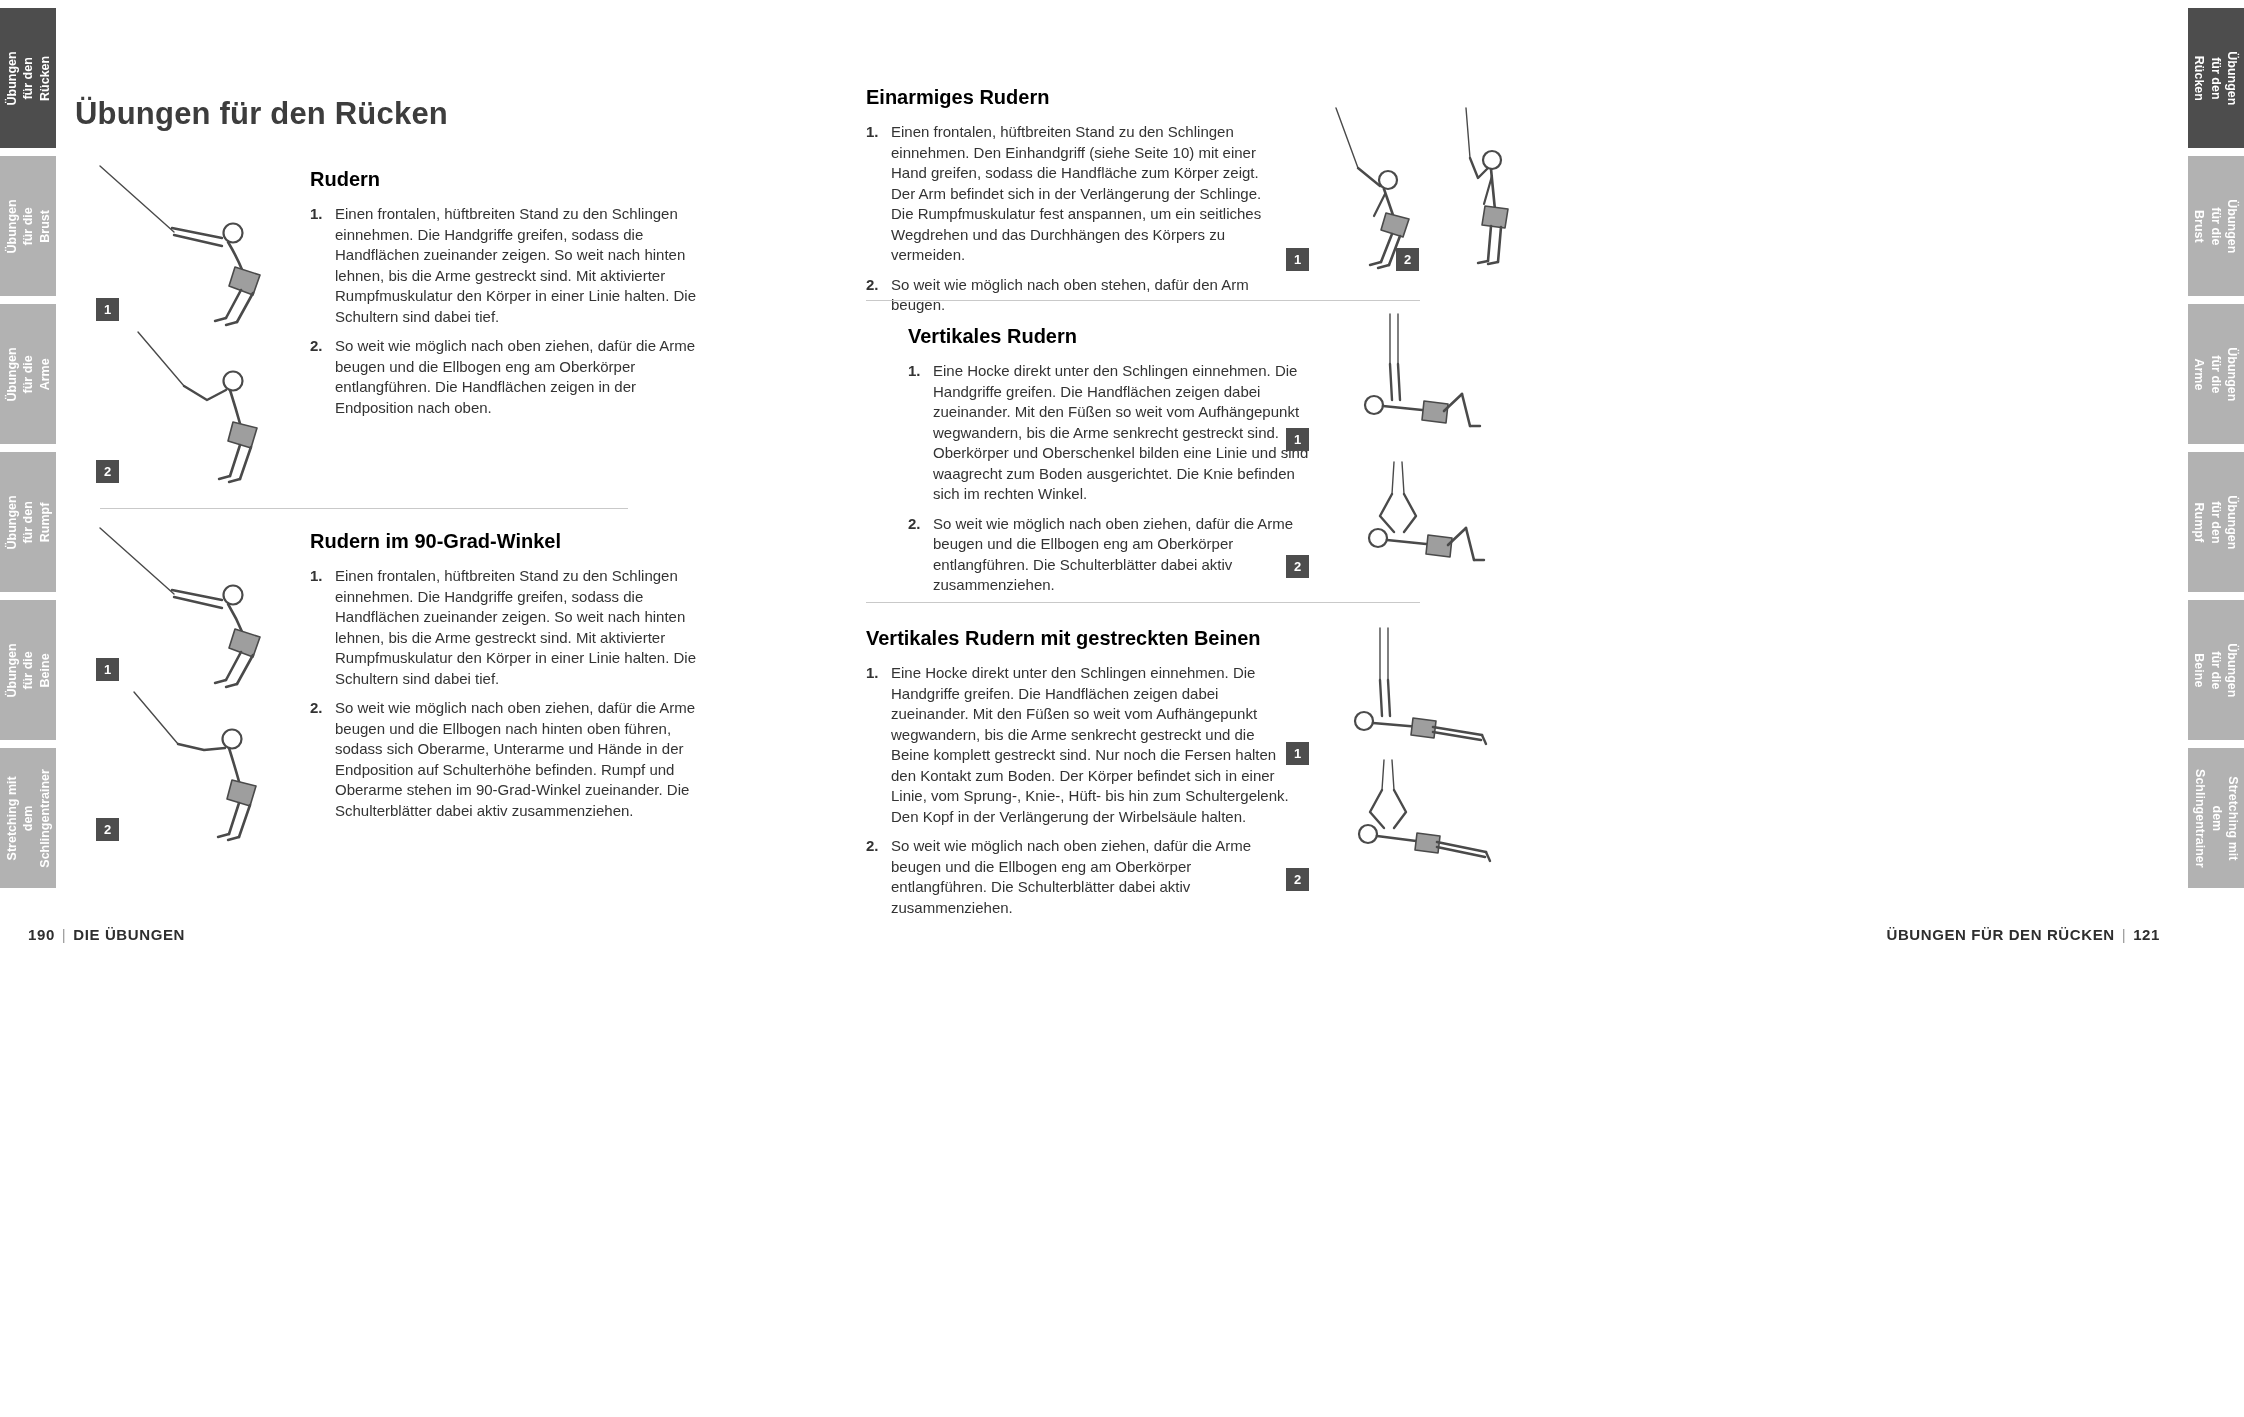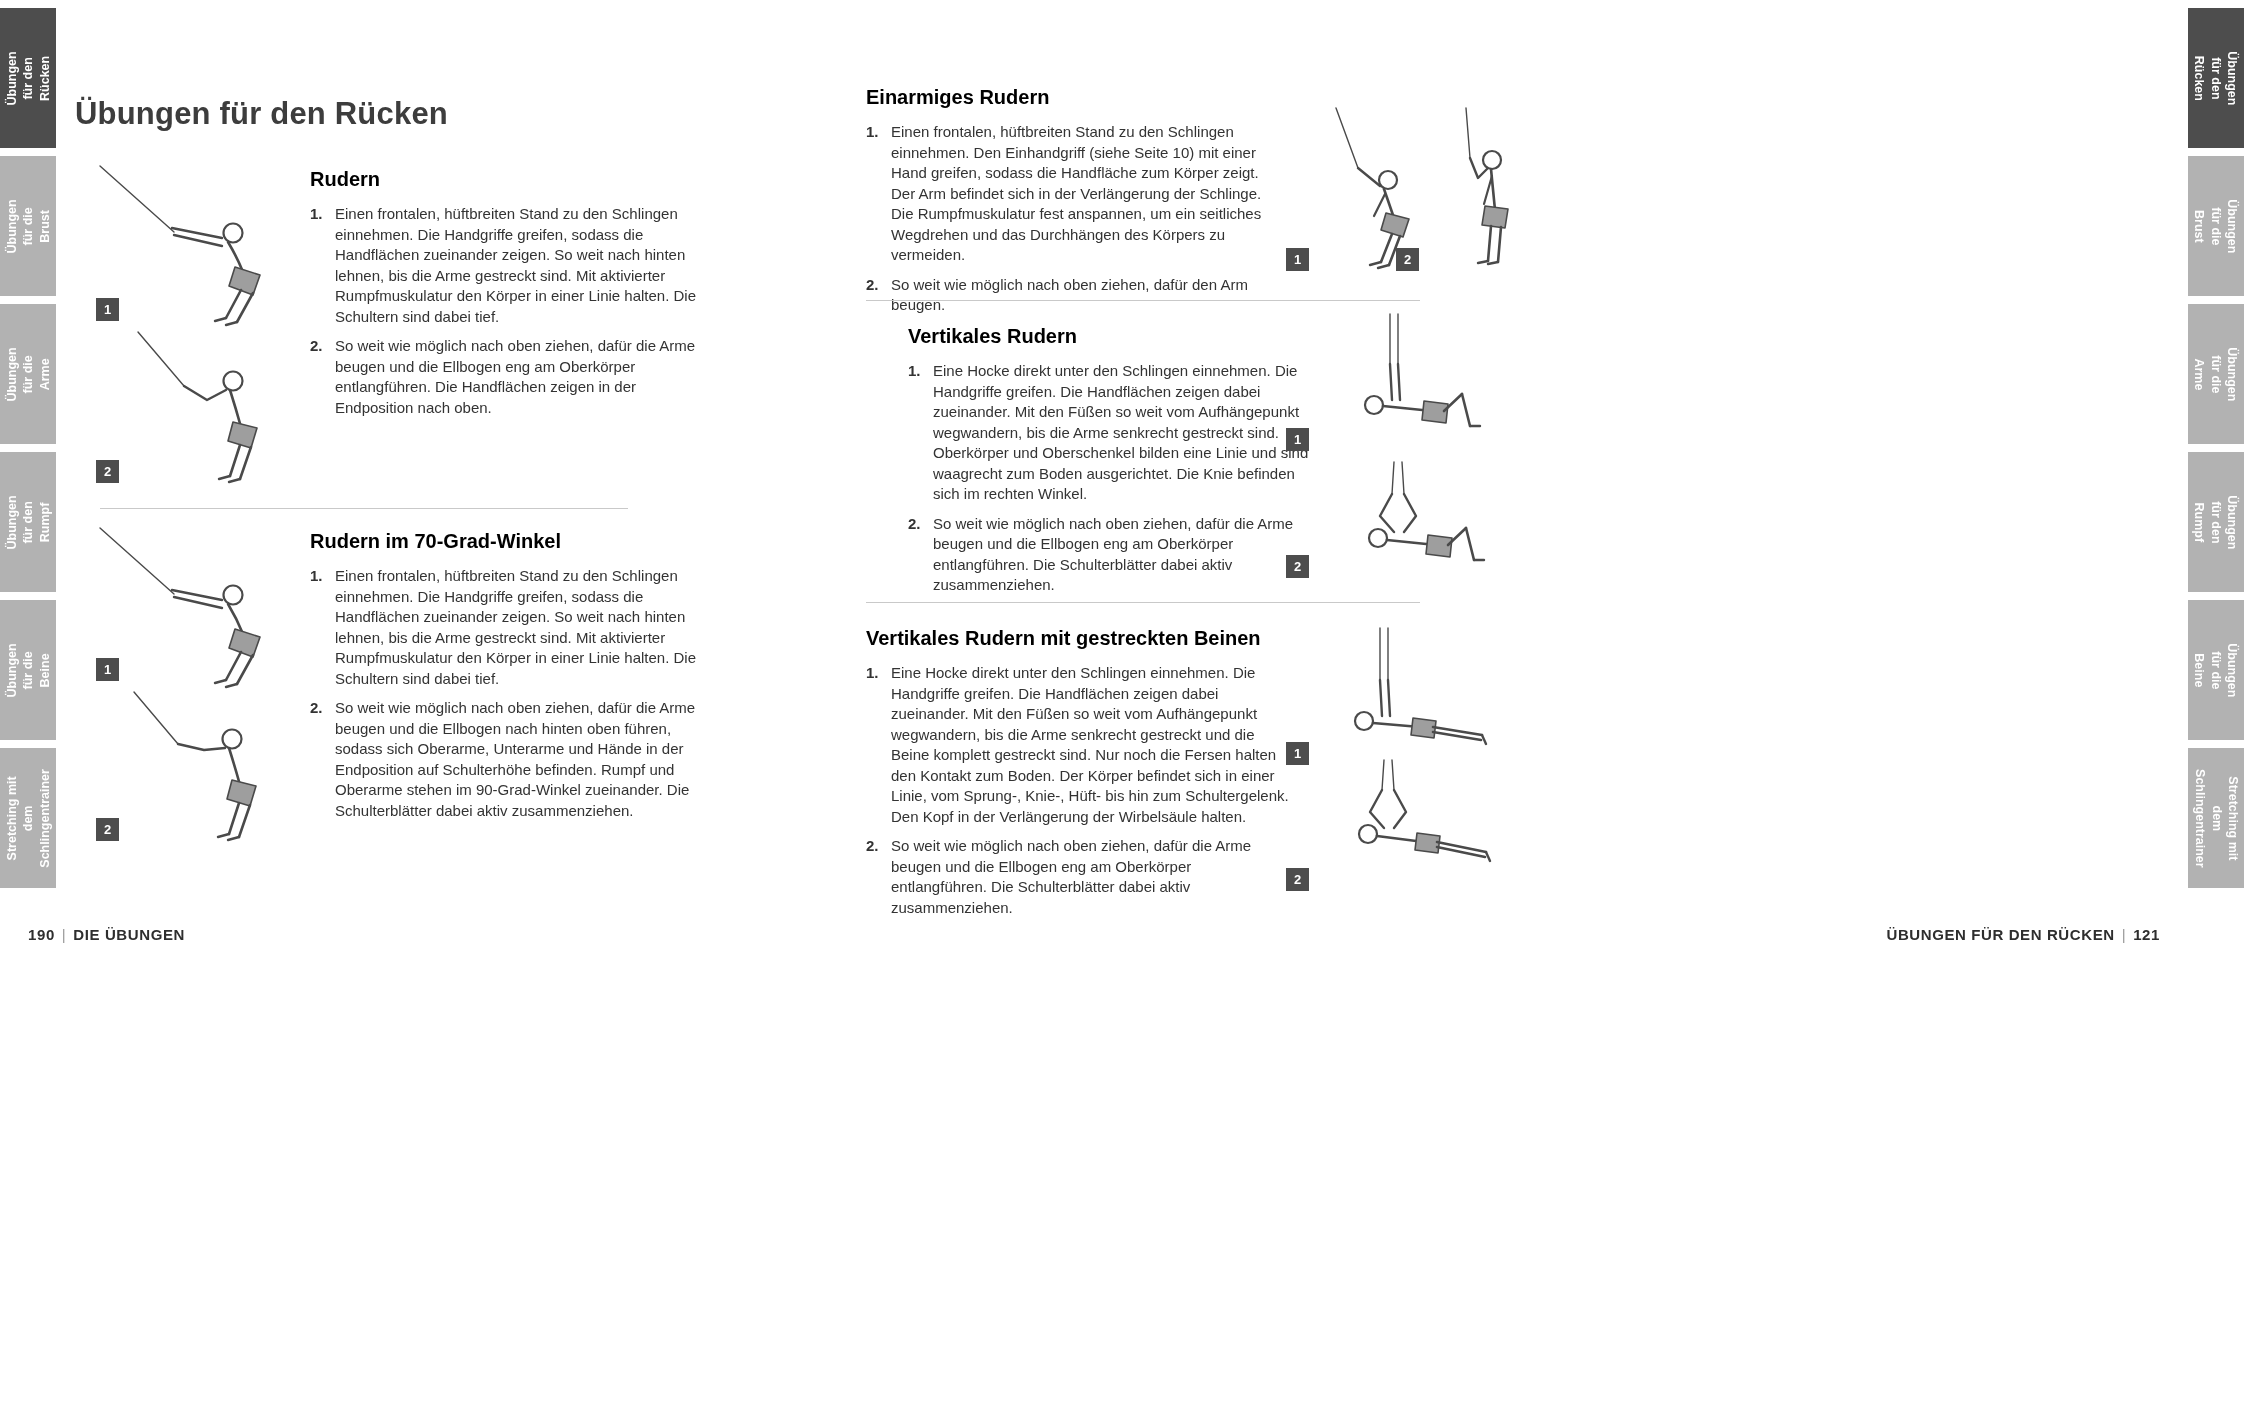--- a/index.html
+++ b/index.html
@@ -136,21 +136,21 @@
       <path d="M136,119 L126,150 M147,121 L136,153" stroke-width="2.6"></path>
       <path d="M126,150 L115,153 M136,153 L125,156" stroke-width="2.4"></path>
     </g>
   </svg>
 </div>
 <div class="badge" style="left:96px;top:460px">2</div>
 
 <div class="divider" style="left:100px;top:508px;width:528px"></div>
 
 <section class="exercise" style="left:310px;top:530px;width:392px">
-  <h2 class="ex-heading">Rudern im 70-Grad-Winkel</h2>
+  <h2 class="ex-heading">Rudern im 90-Grad-Winkel</h2>
   <div class="step">
     <span class="step-num">1.</span>
     <div class="step-text">Einen frontalen, hüftbreiten Stand zu den Schlingen einnehmen. Die Handgriffe greifen, sodass die Handflächen zueinander zeigen. So weit nach hinten lehnen, bis die Arme gestreckt sind. Mit aktivierter Rumpfmuskulatur den Körper in einer Linie halten. Die Schultern sind dabei tief.</div>
   </div>
   <div class="step">
     <span class="step-num">2.</span>
     <div class="step-text">So weit wie möglich nach oben ziehen, dafür die Arme beugen und die Ellbogen nach hinten oben führen, sodass sich Oberarme, Unterarme und Hände in der Endposition auf Schulterhöhe befinden. Rumpf und Oberarme stehen im 90-Grad-Winkel zueinander. Die Schulterblätter dabei aktiv zusammenziehen.</div>
   </div>
 </section>
 
@@ -189,21 +189,21 @@
 </div>
 
 <section class="exercise" style="left:866px;top:86px;width:404px">
   <h2 class="ex-heading">Einarmiges Rudern</h2>
   <div class="step">
     <span class="step-num">1.</span>
     <div class="step-text">Einen frontalen, hüftbreiten Stand zu den Schlingen einnehmen. Den Einhandgriff (siehe Seite 10) mit einer Hand greifen, sodass die Handfläche zum Körper zeigt. Der Arm befindet sich in der Verlängerung der Schlinge. Die Rumpfmuskulatur fest anspannen, um ein seitliches Wegdrehen und das Durchhängen des Körpers zu vermeiden.</div>
   </div>
   <div class="step">
     <span class="step-num">2.</span>
-    <div class="step-text">So weit wie möglich nach oben ziehen, dafür den Arm beugen.</div>
+    <div class="step-text">So weit wie möglich nach oben stehen, dafür den Arm beugen.</div>
   </div>
 </section>
 
 <div class="figure" style="left:1302px;top:104px">
   <svg width="130" height="170" viewBox="0 0 130 170">
     <g class="stroke">
       <path d="M34,4 L56,64" stroke-width="1.4"></path>
       <path d="M56,64 L78,82" stroke-width="2.4"></path>
       <circle cx="86" cy="76" r="9" fill="#ffffff" stroke-width="2.2"></circle>
       <path d="M82,85 L92,114" stroke-width="2.6"></path>

